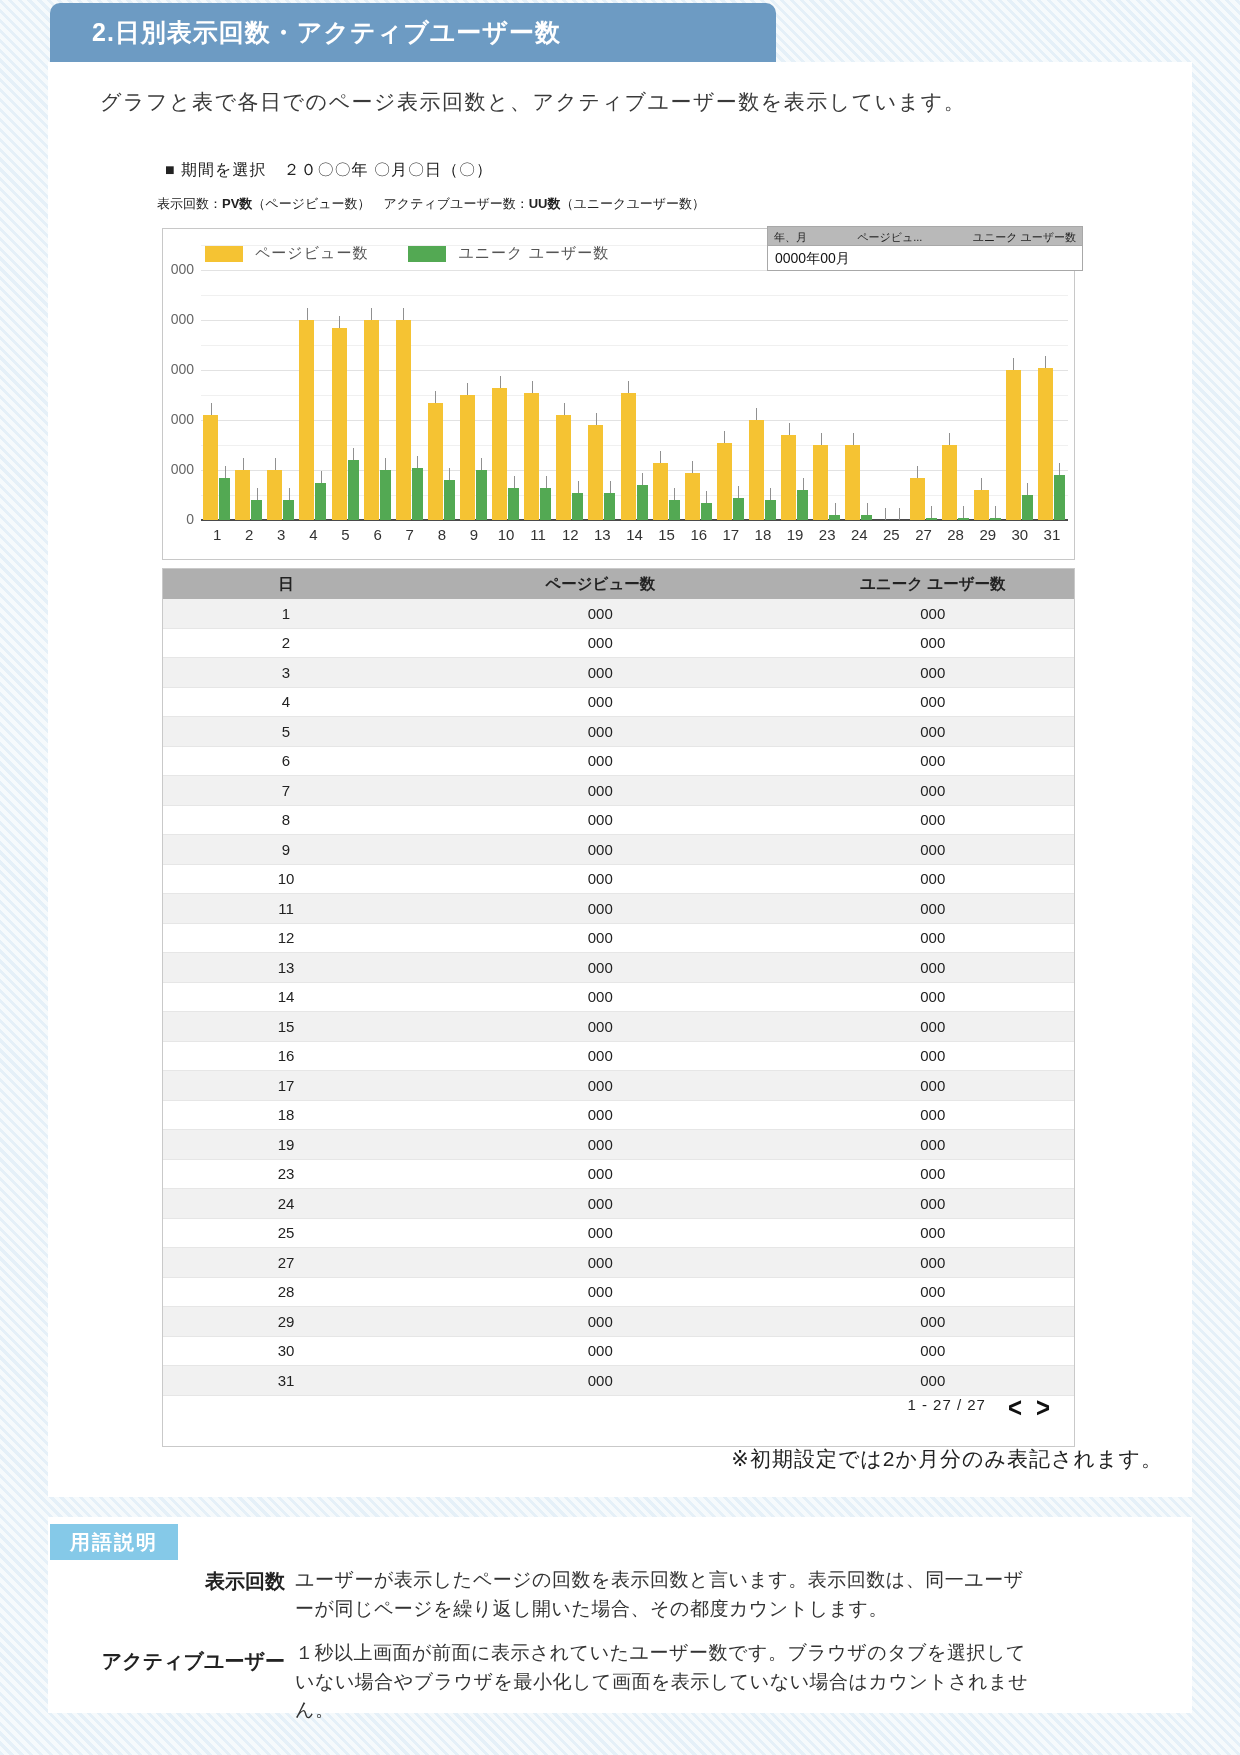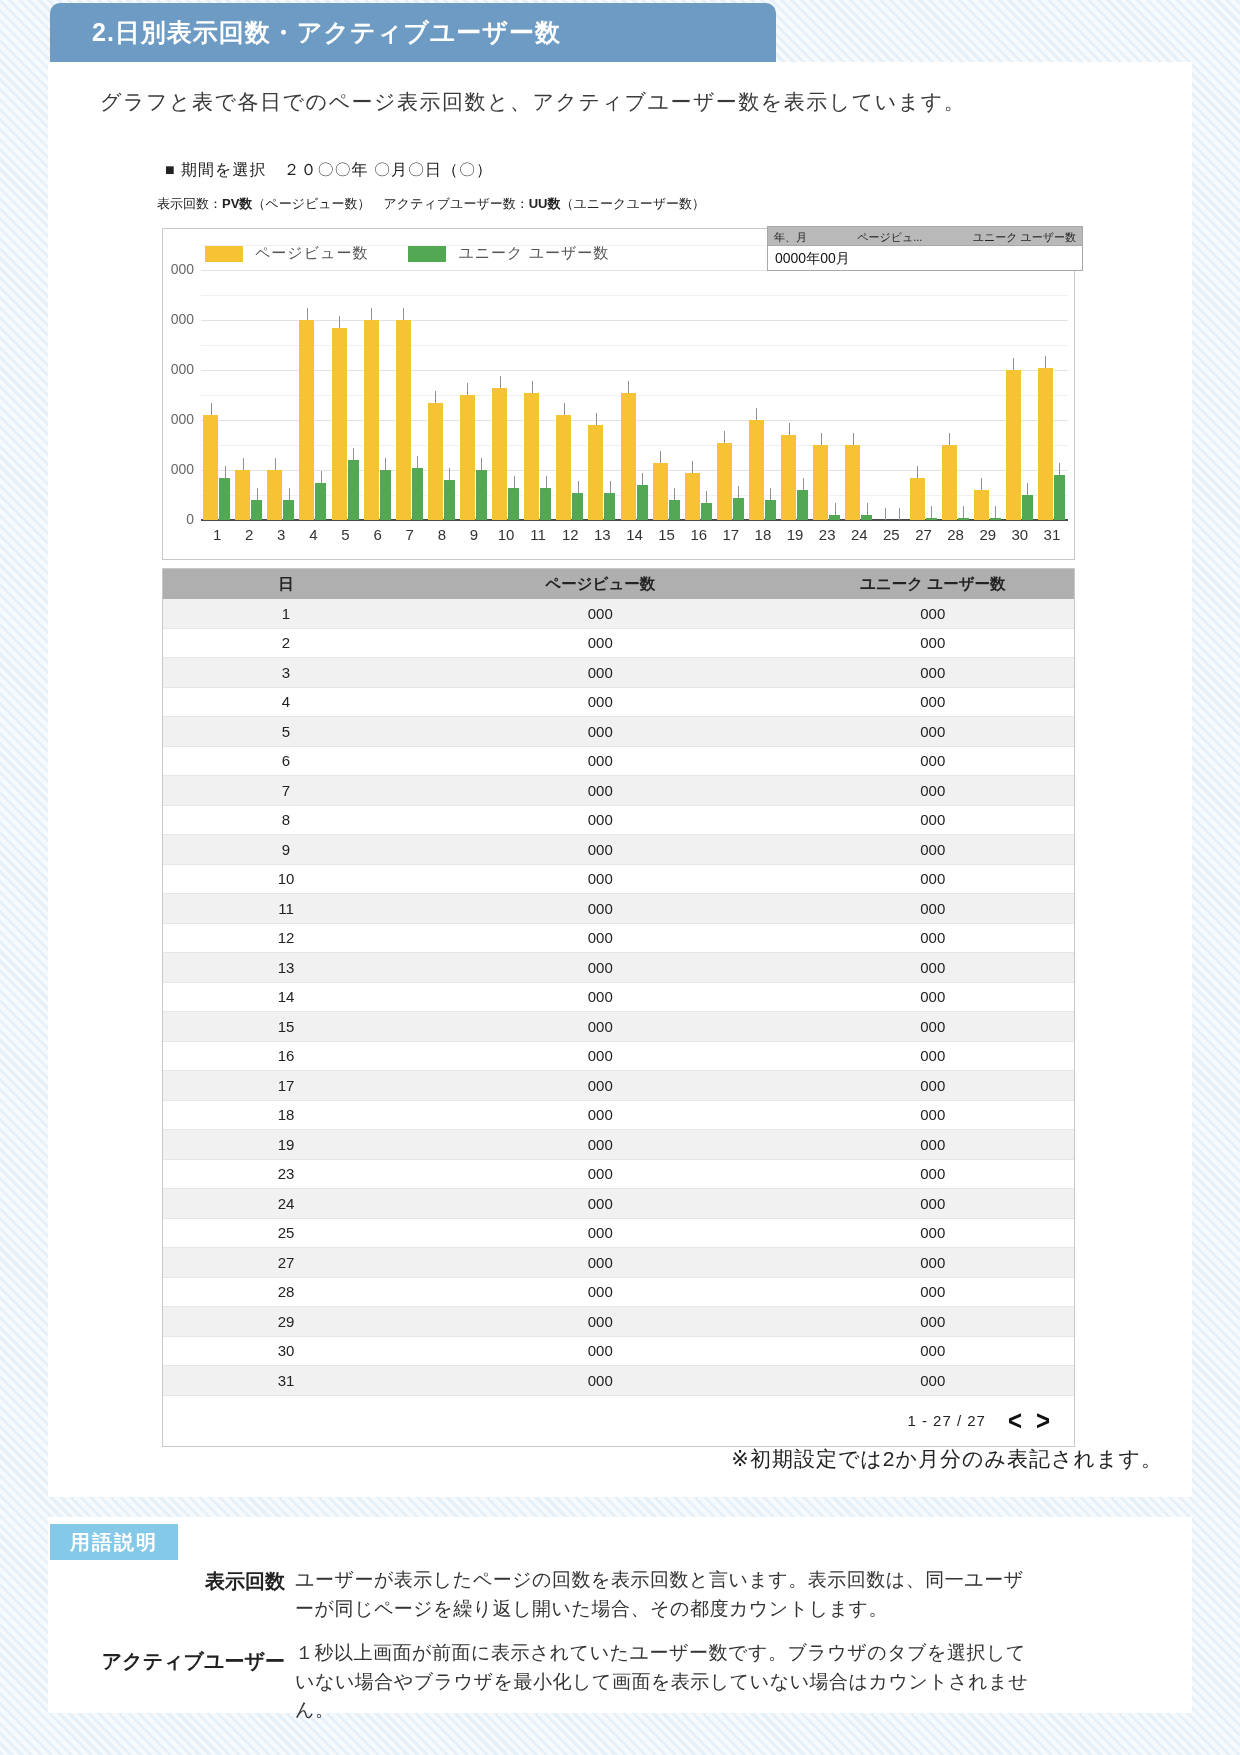--- a/index.html
+++ b/index.html
@@ -75,21 +75,21 @@
     position:absolute; left:162px; top:568px; width:913px;
     border:1px solid #c9c9c9; background:#fff; font-size:15px;
   }
   .dt-head { display:flex; height:30px; background:#afafaf; color:#222; font-weight:600; align-items:center; font-size:15.5px; }
   .dt-row  { display:flex; height:29.5px; align-items:center; border-bottom:1px solid #e6e6e6; color:#222; }
   .dt-row.odd { background:#f1f1f1; }
   .c1 { width:27%; text-align:center; }
   .c2 { width:42%; text-align:center; }
   .c3 { width:31%; text-align:center; }
   .dt-pager {
-    display:flex; height:50px; align-items:center; justify-content:flex-end;
+    display:flex; height:50px; align-items:flex-start; justify-content:flex-end;
     gap:14px; padding-right:24px; background:#fff; font-size:15px; color:#222;
   }
   .pager-arrow { font-size:24px; font-weight:bold; color:#111; cursor:pointer; line-height:1; transform:scaleY(1.15); }
   .pager-range { margin-right:8px; letter-spacing:1px; }
   .init-note {
     position:absolute; left:0; top:1445px; width:1163px; text-align:right;
     font-size:21px; color:#222; letter-spacing:1px;
   }
   .glossary {
     position:absolute; left:48px; top:1517px; width:1144px; height:196px;

